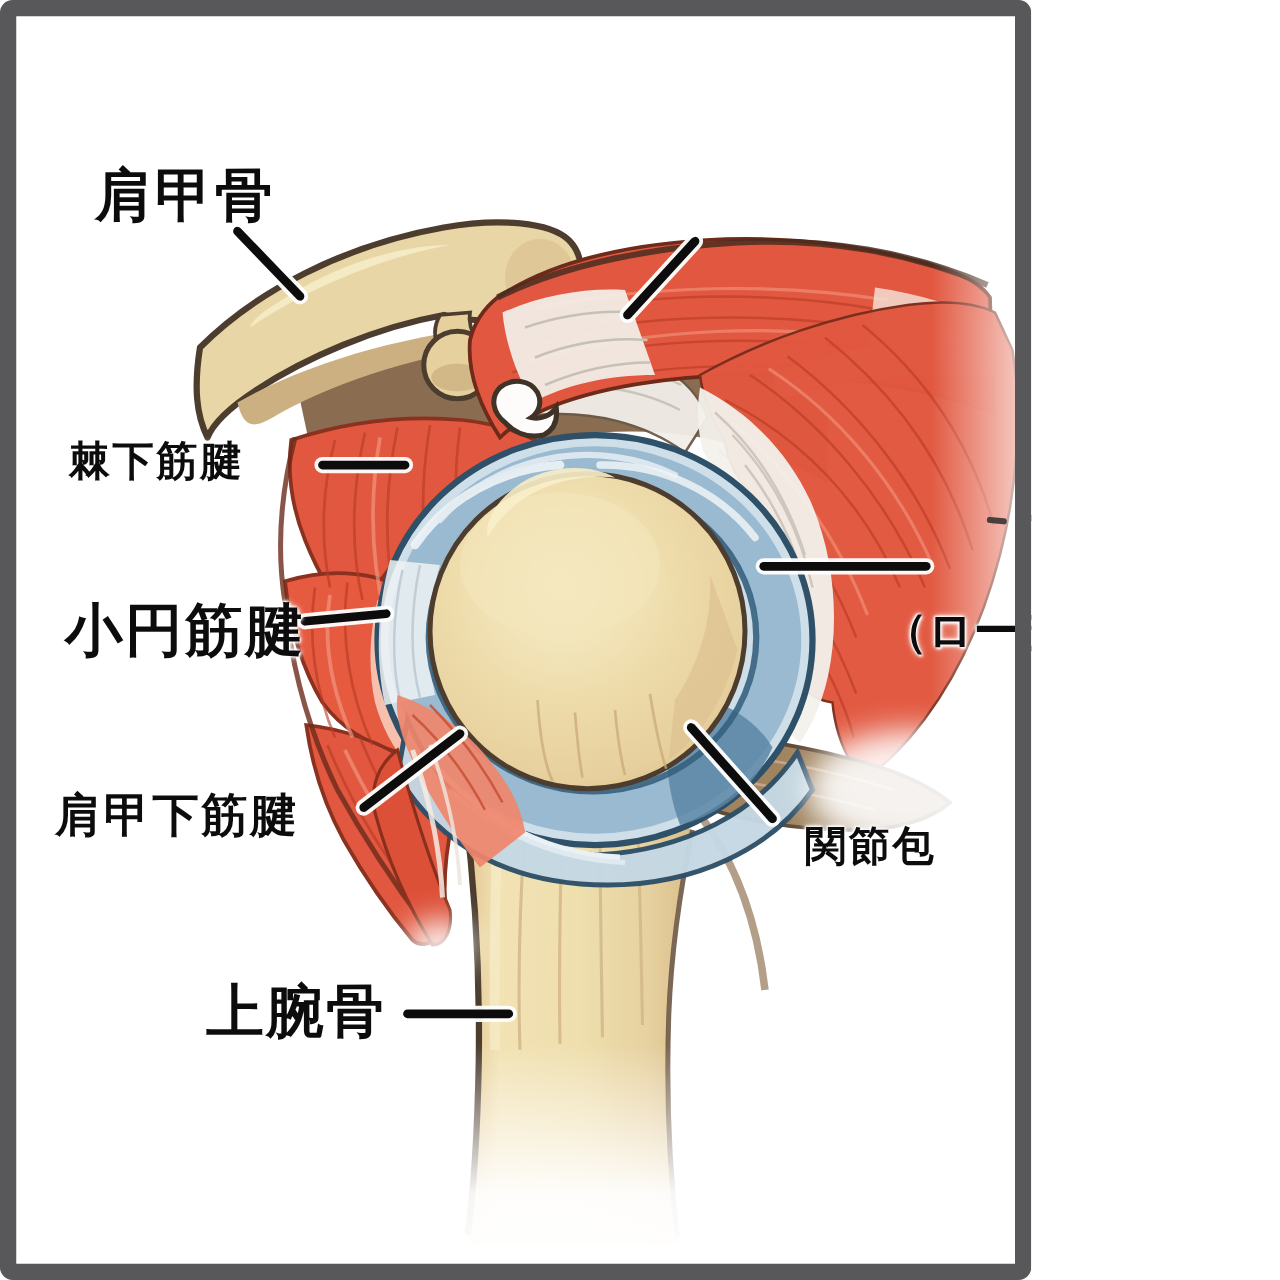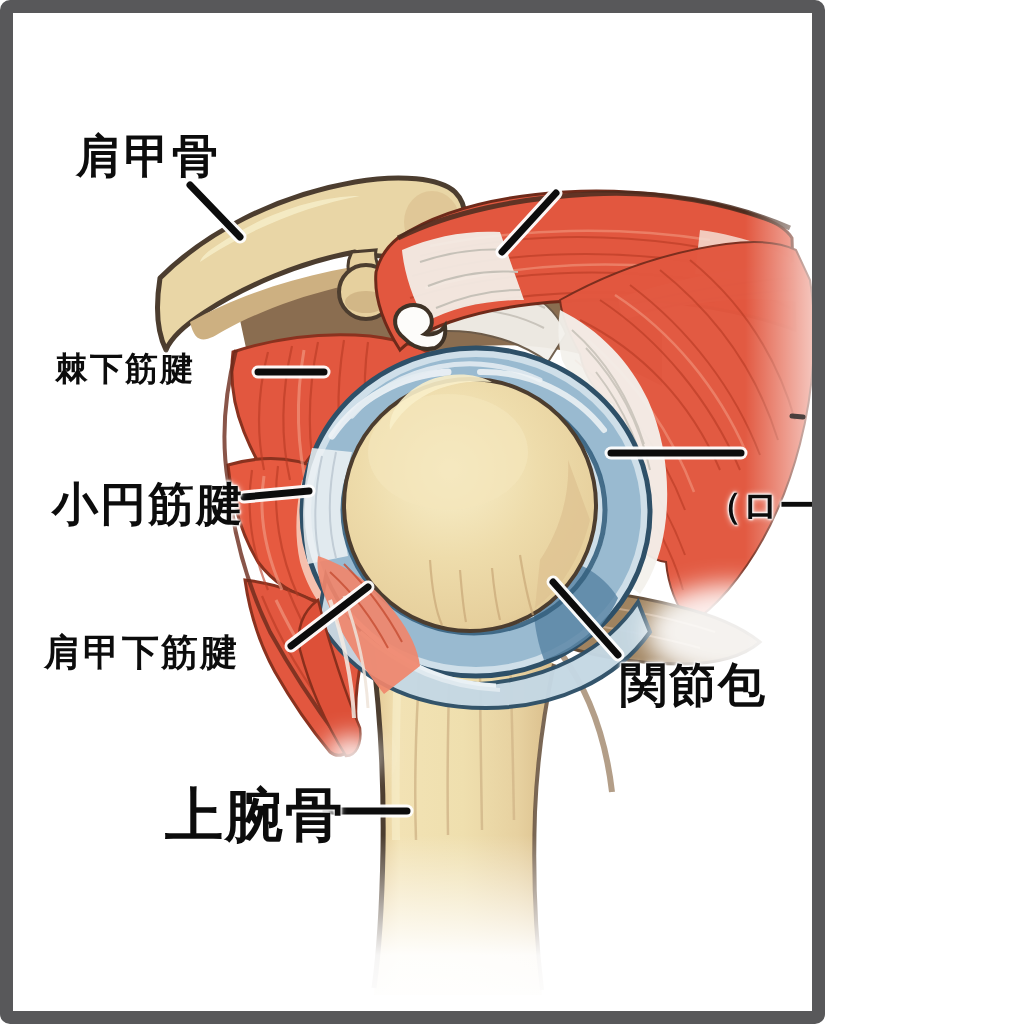--- a/index.html
+++ b/index.html
@@ -257,17 +257,17 @@
       <line x1="326" y1="811" x2="407" y2="811"></line>
     </g>
   </g>
 </svg>
 
   <div class="lbl" style="left:76px;top:132px;font-size:46px">肩甲骨</div>
   <div class="lbl" style="left:55px;top:352px;font-size:33px">棘下筋腱</div>
   <div class="lbl" style="left:52px;top:480px;font-size:46px">小円筋腱</div>
   <div class="lbl" style="left:44px;top:634px;font-size:37px">肩甲下筋腱</div>
   <div class="lbl" style="left:706px;top:487px;font-size:36px;letter-spacing:0px">（ローテーターカフ）</div>
-  <div class="lbl" style="left:620px;top:660px;font-size:47px">関節包</div>
-  <div class="lbl" style="left:165px;top:785px;font-size:58px">上腕骨</div>
+  <div class="lbl" style="left:644px;top:660px;font-size:33px">関節包</div>
+  <div class="lbl" style="left:165px;top:785px;font-size:46px">上腕骨</div>
 
   <div class="frame"></div>
 </div>
 
 </body></html>

